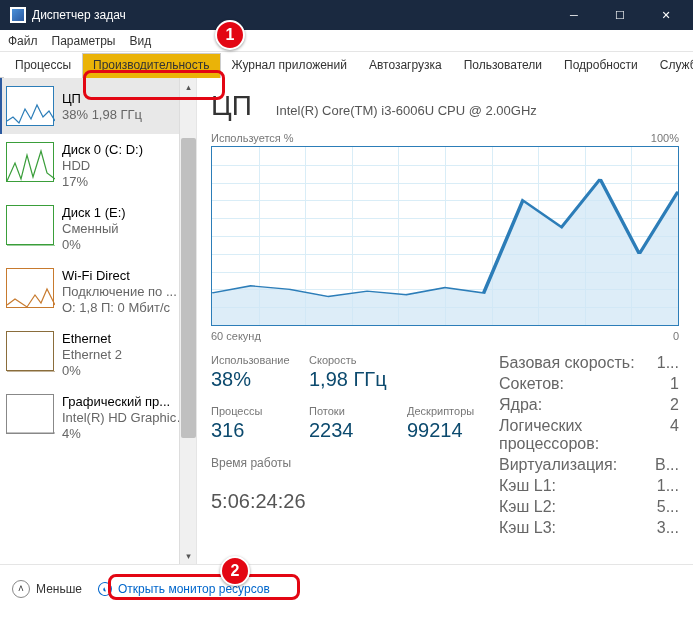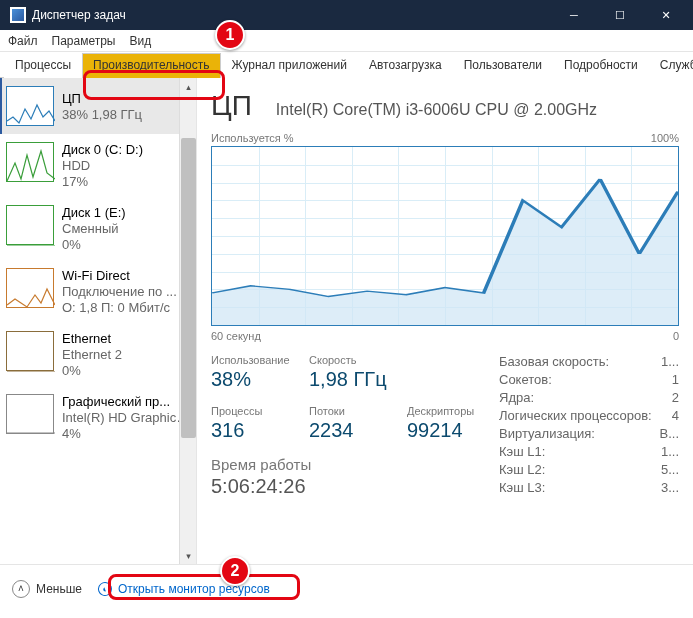--- a/index.html
+++ b/index.html
@@ -24,36 +24,36 @@
 .sidebar-scroll .arrow.down{bottom:0}
 .sb-item{display:flex;padding:8px 6px;cursor:pointer;border-bottom:0;gap:8px}
 .sb-item.active{background:#e8e8e8;border-left:2px solid #2c5aa0;padding-left:4px}
 .sb-graph{width:48px;height:40px;border:1px solid;position:relative;flex-shrink:0;background:#fff}
 .sb-info{display:flex;flex-direction:column;justify-content:center;gap:1px;min-width:0}
 .sb-title{font-size:13px;font-weight:400;color:#000;white-space:nowrap;overflow:hidden;text-overflow:ellipsis}
 .sb-sub{font-size:13px;color:#666;white-space:nowrap;overflow:hidden;text-overflow:ellipsis}
 .main{flex:1;padding:12px 14px;position:relative}
 .main-header{display:flex;align-items:baseline;gap:24px;margin-bottom:10px}
 .main-title{font-size:28px;font-weight:400;color:#333}
-.main-sub{font-size:16px;color:#555}
+.main-sub{font-size:13px;color:#555}
 .chart-labels{display:flex;justify-content:space-between;font-size:11px;color:#777;margin-bottom:2px}
 .chart{height:180px;border:1px solid #2c7db8;position:relative;background:#fff;margin-bottom:4px}
 .chart-grid{position:absolute;inset:0}
 .chart-grid .vline{position:absolute;top:0;bottom:0;width:1px;background:#d9edf7}
 .chart-grid .hline{position:absolute;left:0;right:0;height:1px;background:#d9edf7}
 .chart svg{position:absolute;inset:0;width:100%;height:100%}
 .chart-bottom{display:flex;justify-content:space-between;font-size:11px;color:#777;margin-bottom:12px}
 .stats{display:flex;gap:12px}
 .stats-left{flex:1}
-.stats-right{width:180px;font-size:13px;color:#666}
+.stats-right{width:180px;font-size:16px;color:#666}
 .stat-row{display:flex;gap:18px;margin-bottom:14px}
 .stat{min-width:80px}
 .stat-label{font-size:11px;color:#777;margin-bottom:2px}
 .stat-value{font-size:20px;color:#0c4a6e}
-.uptime-label{font-size:15px;color:#777;margin-bottom:2px}
+.uptime-label{font-size:12px;color:#777;margin-bottom:20px}
 .uptime-value{font-size:20px;color:#555}
 .info-row{display:flex;justify-content:space-between;margin-bottom:3px;border-bottom:0}
 .footer{height:48px;border-top:1px solid #e5e5e5;display:flex;align-items:center;padding:0 12px;gap:16px}
 .footer-less{display:flex;align-items:center;gap:6px;cursor:pointer;font-size:12px;color:#333}
 .footer-less .circ{width:18px;height:18px;border:1px solid #888;border-radius:50%;display:flex;align-items:center;justify-content:center;font-size:10px}
 .footer-link{display:flex;align-items:center;gap:6px;cursor:pointer;font-size:12px;color:#0066cc}
 .footer-link .ic{width:14px;height:14px;border:1.5px solid #0066cc;border-radius:50%;display:flex;align-items:center;justify-content:center;font-size:9px;color:#0066cc;transform:rotate(-20deg)}
 
 .annot{position:absolute;border:3px solid #e30613;border-radius:8px;pointer-events:none;z-index:50}
 .annot-badge{position:absolute;width:30px;height:30px;border-radius:50%;background:#e30613;border:2px solid #fff;color:#fff;font-weight:bold;font-size:16px;display:flex;align-items:center;justify-content:center;z-index:51;box-shadow:0 1px 3px rgba(0,0,0,.4)}

